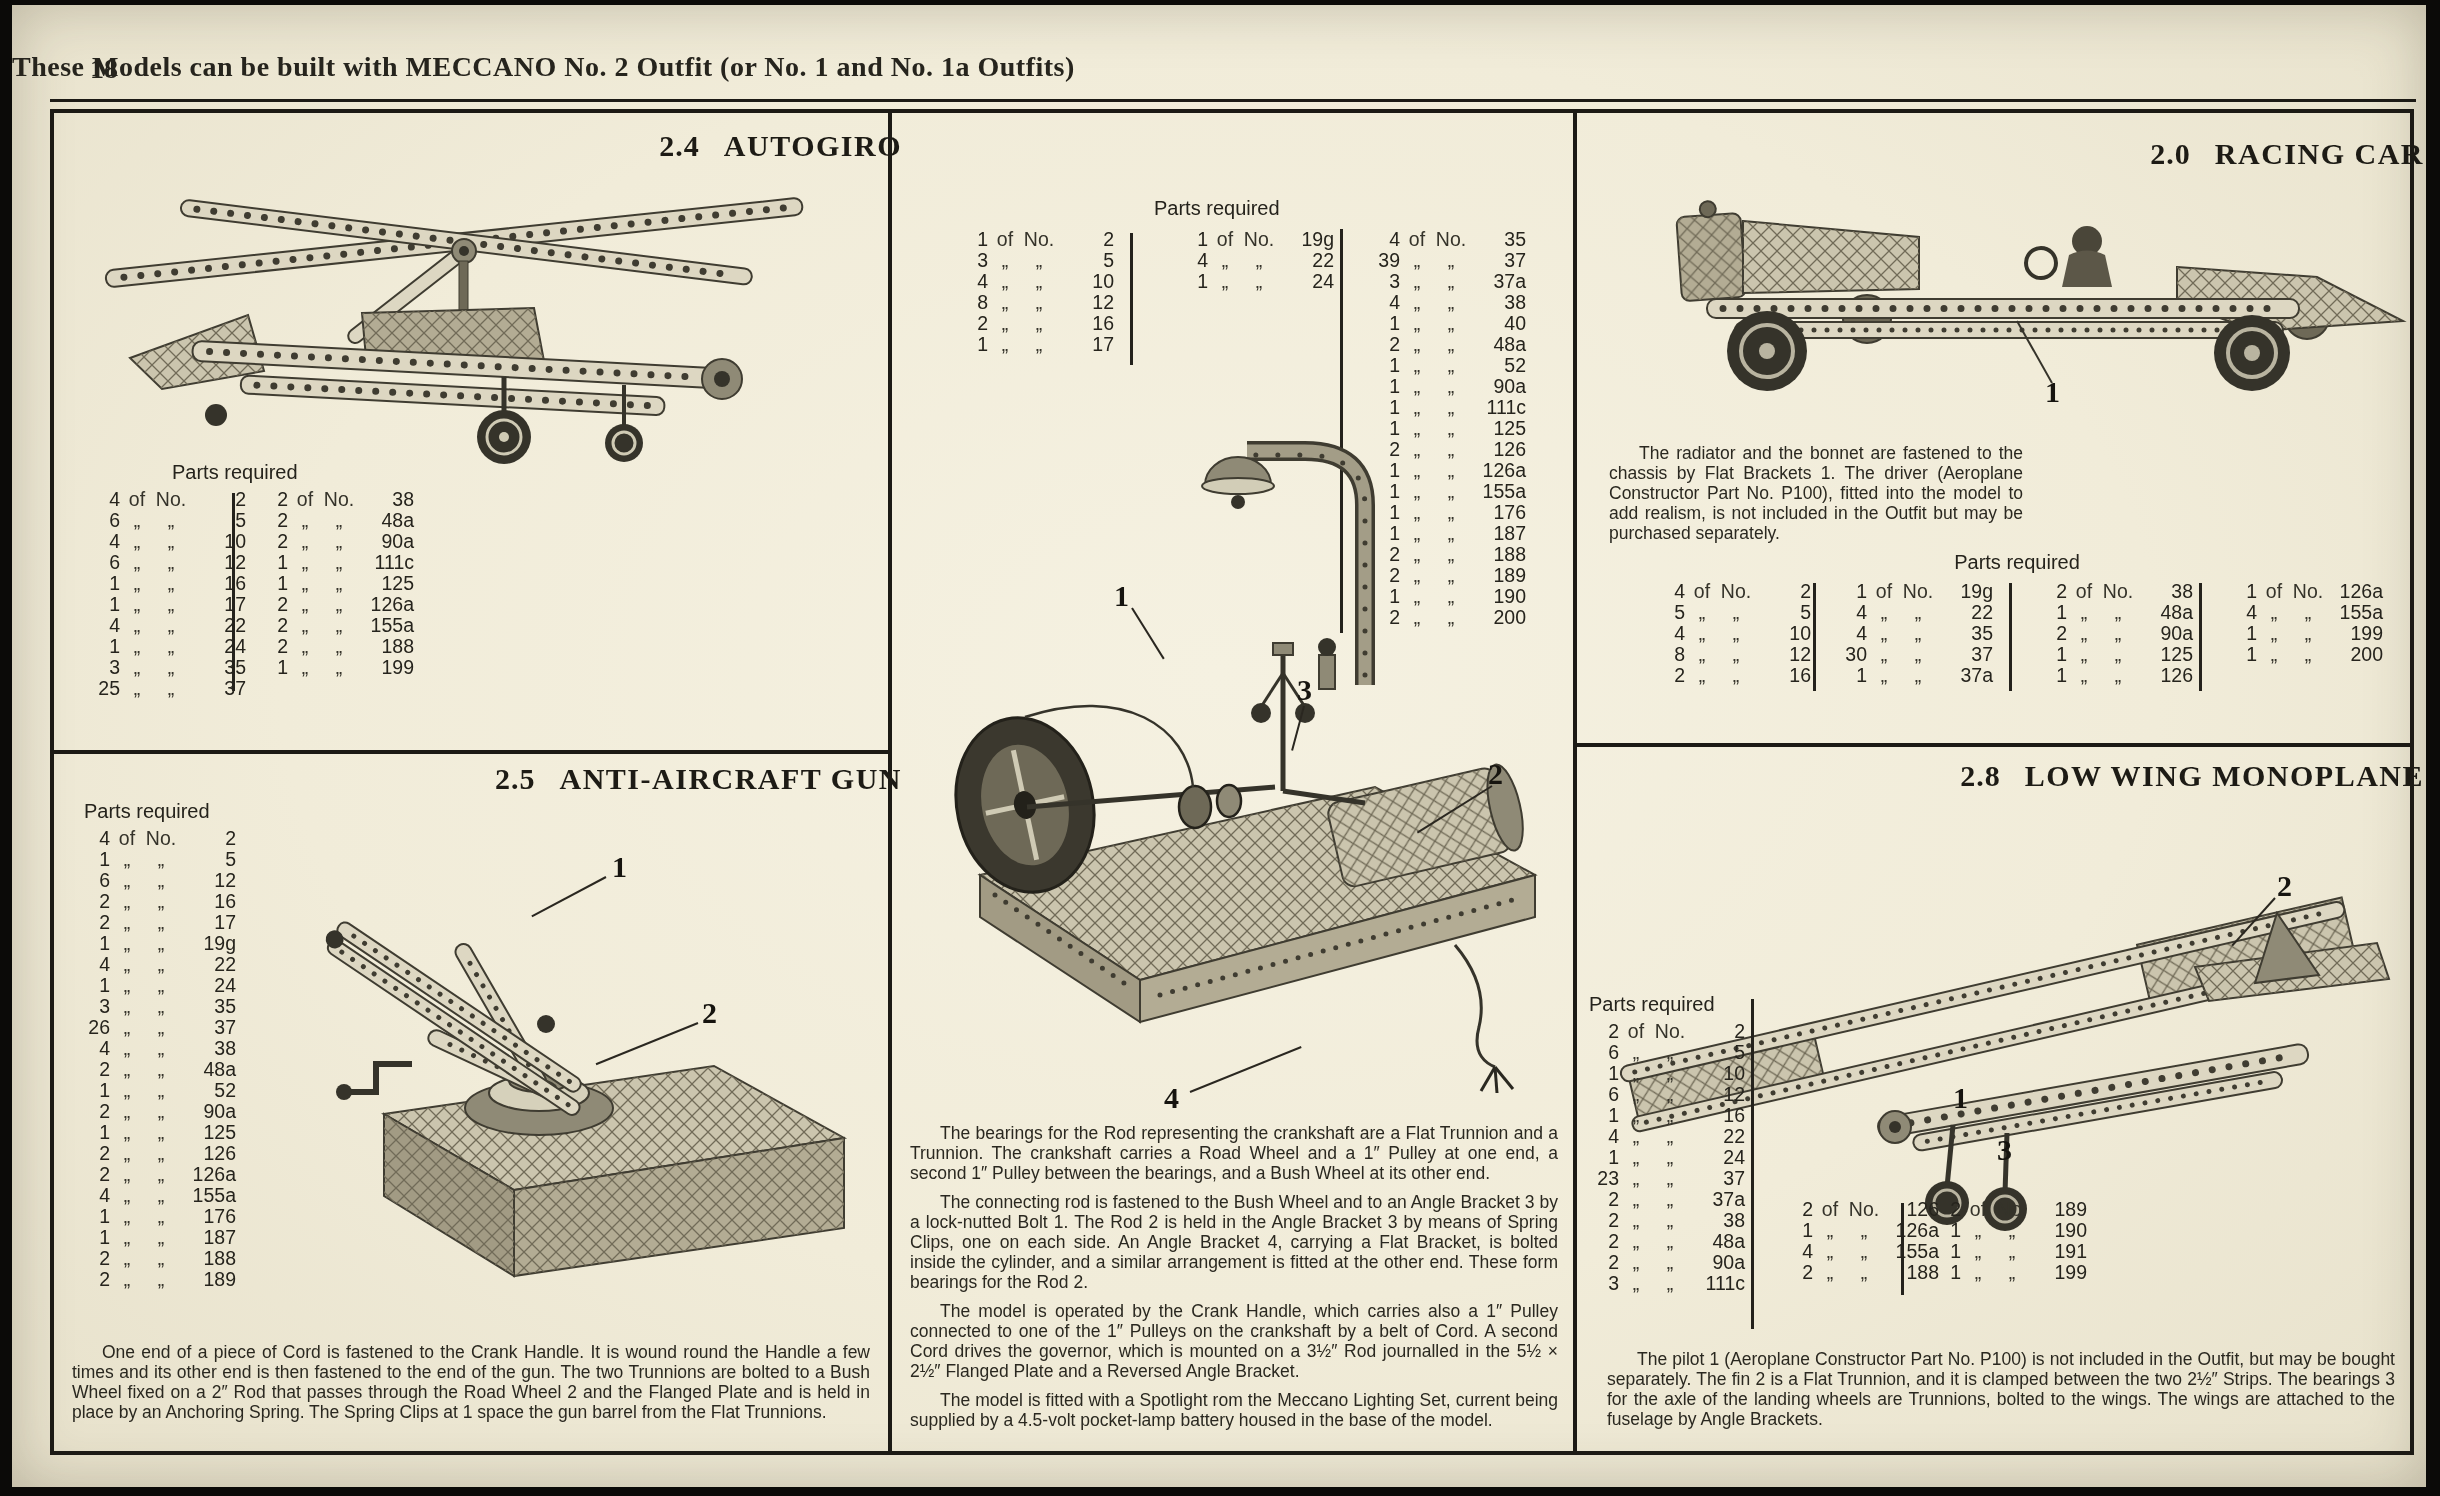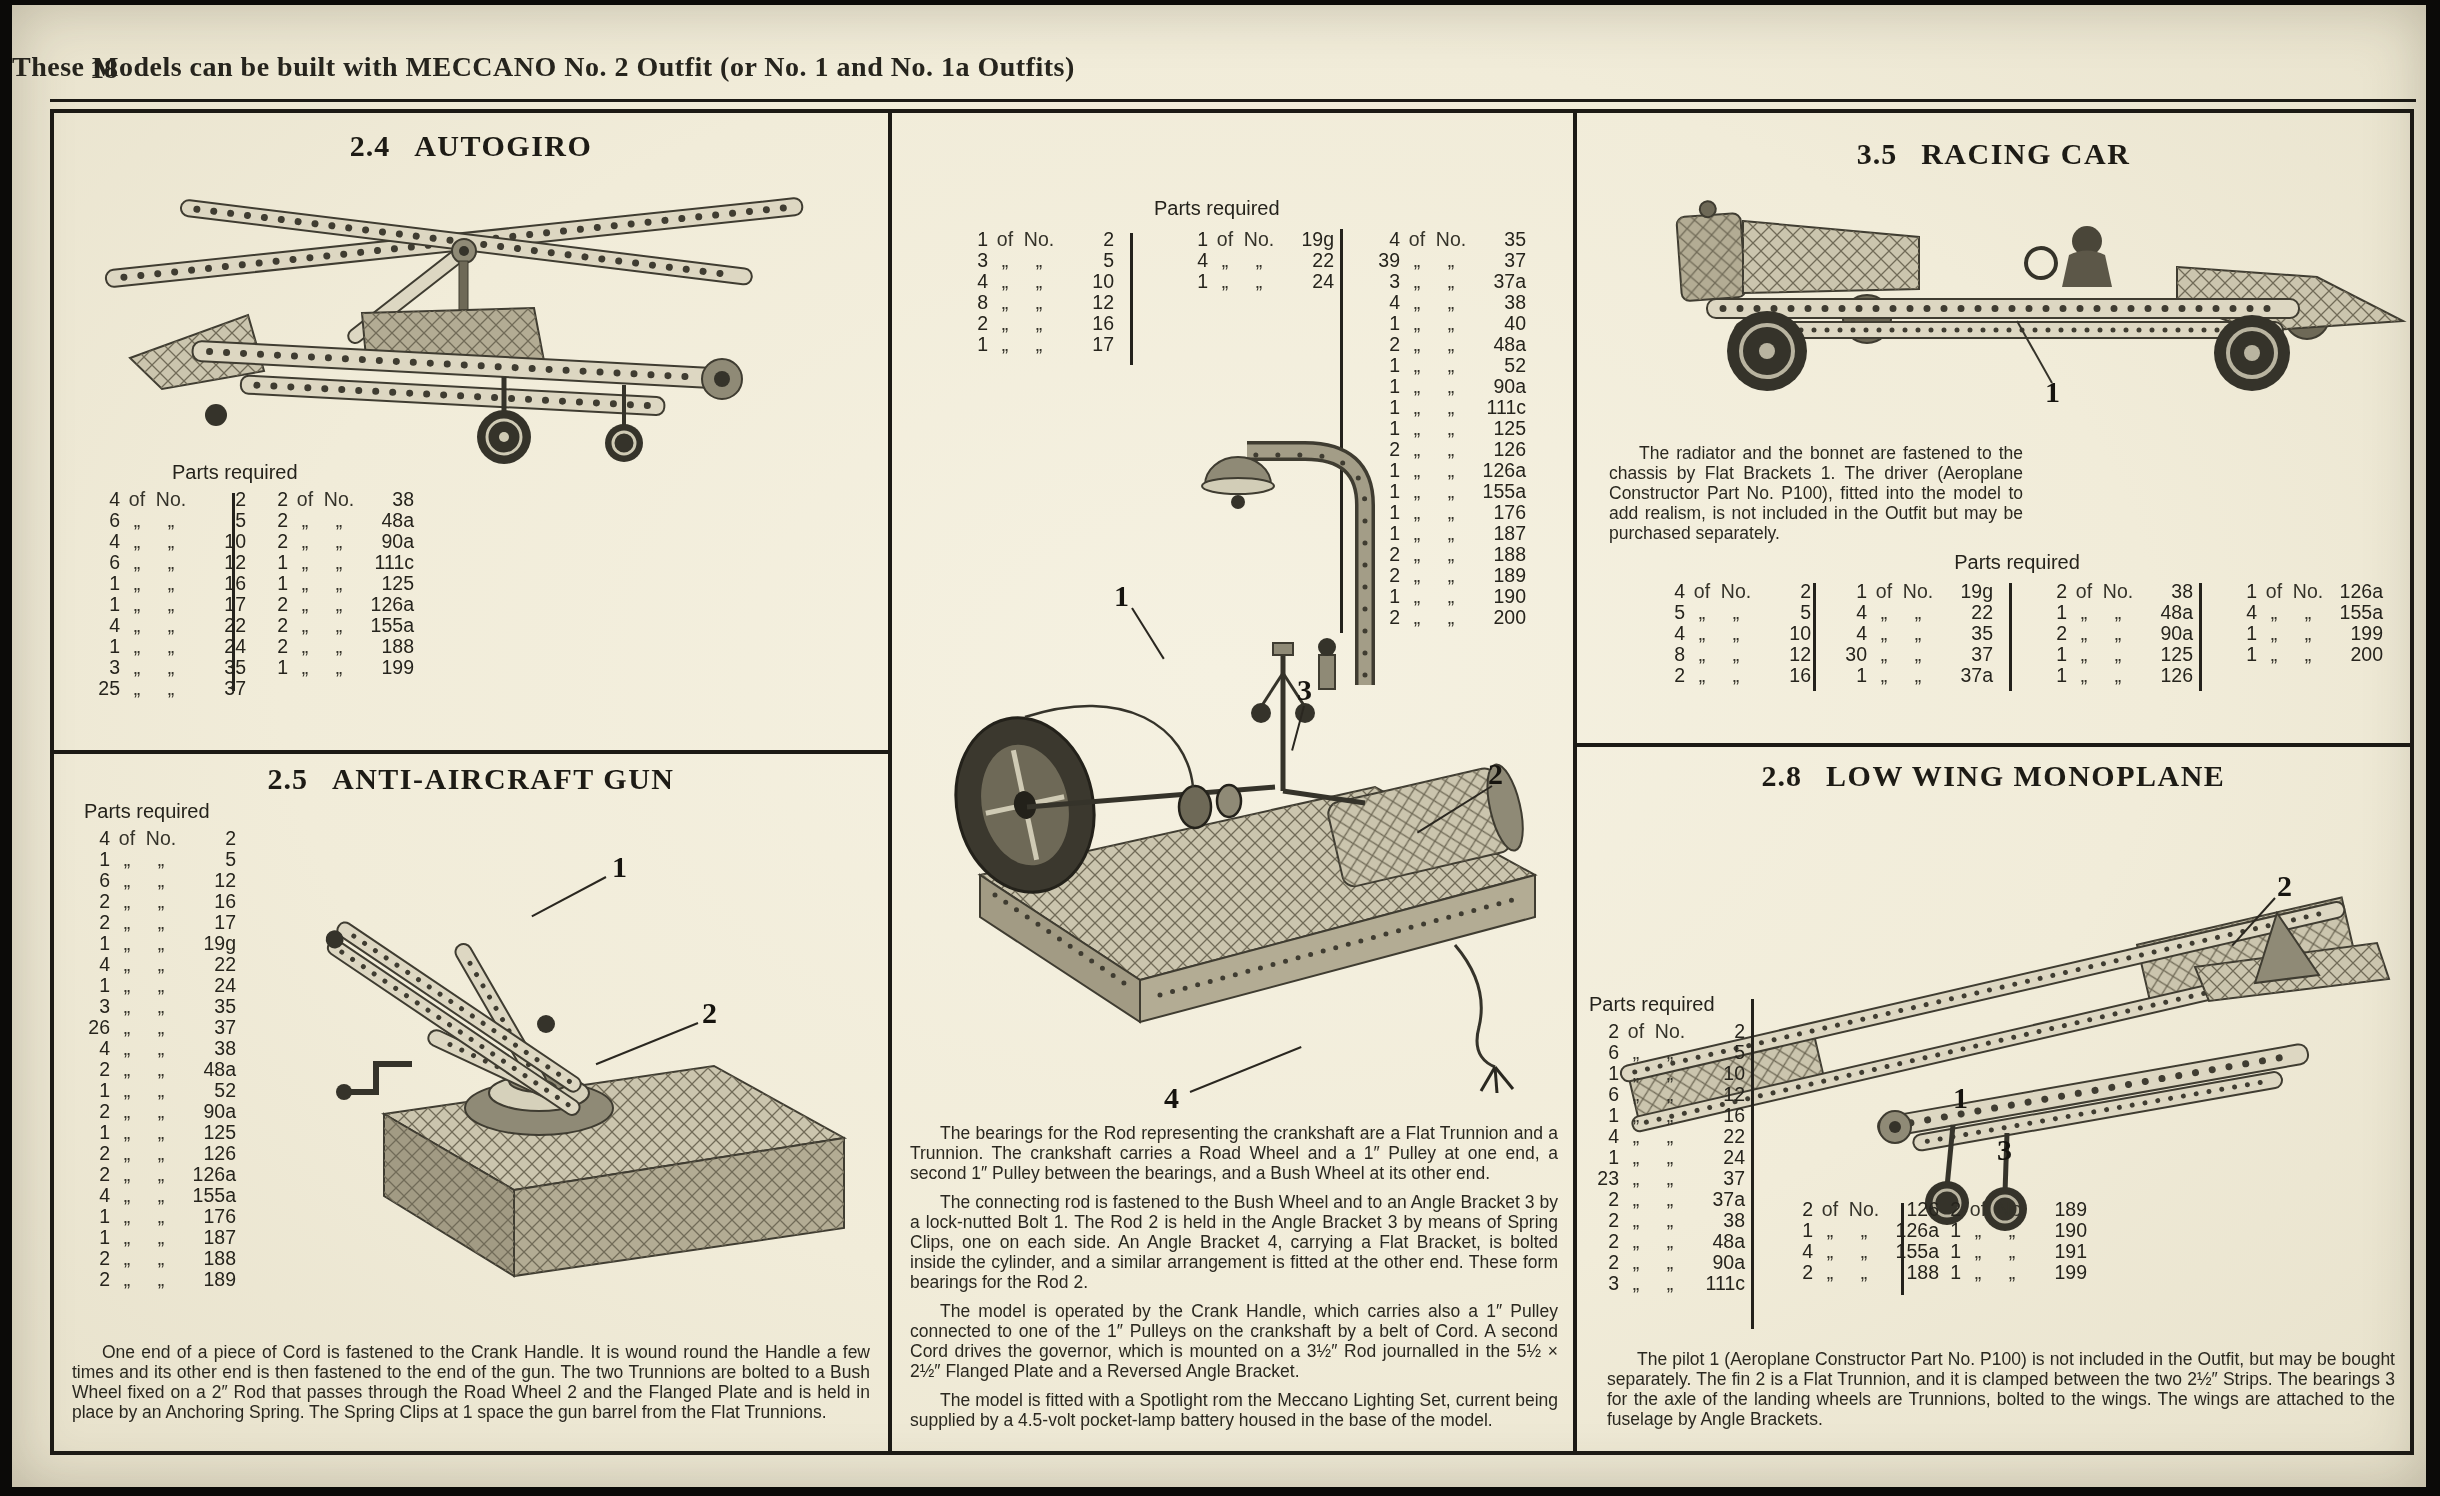--- a/index.html
+++ b/index.html
@@ -13,22 +13,22 @@
            font-weight:bold;font-size:28px;}
   .hdr{position:absolute;left:0;top:46px;width:100%;text-align:left;
        font-family:"Liberation Serif",serif;font-weight:bold;font-size:28px;letter-spacing:.5px;}
   .hdr-rule{position:absolute;left:38px;top:94px;width:2366px;height:3px;background:#1c1a15;}
   
   #frame{position:absolute;left:38px;top:104px;width:2356px;height:1338px;
          border:4px solid #1c1a15;}
   .vdiv{position:absolute;width:4px;background:#1c1a15;top:0;height:100%;}
   .hdiv{position:absolute;height:4px;background:#1c1a15;}
   .panel{position:absolute;}
-  .sec-title{position:absolute;width:100%;text-align:center;font-family:"Liberation Serif",serif;
-             font-weight:bold;font-size:30px;letter-spacing:1.5px;color:#1d1b15;}
+  .sec-title{position:absolute;width:100%;text-align:right;font-family:"Liberation Serif",serif;
+             font-weight:bold;font-size:30px;letter-spacing:1.5px;color:#1d1b15;padding-left:14px;}
   .sec-title .num{margin-right:24px;letter-spacing:1px;}
   .plabel{position:absolute;font-size:20px;color:#25231c;}
   .parts{position:absolute;}
   .pr{display:grid;grid-template-columns:40px 30px 38px 56px;height:21px;line-height:21px;
       font-size:19.5px;white-space:nowrap;}
   .pr .q{text-align:right;padding-right:2px;}
   .pr .m,.pr .m2{text-align:center;color:#35332a;}
   .pr .n{text-align:right;}
   .vbar{position:absolute;width:3px;background:#24221c;}
   .body{position:absolute;font-size:17.5px;line-height:20px;text-align:justify;color:#2a2820;}
@@ -661,21 +661,21 @@
         <div class="body" style="left:18px;top:1010px;width:648px">
           <p>The bearings for the Rod representing the crankshaft are a Flat Trunnion and a Trunnion.  The crankshaft carries a Road Wheel and a 1″ Pulley at one end, a second 1″ Pulley between the bearings, and a Bush Wheel at its other end.</p>
           <p>The connecting rod is fastened to the Bush Wheel and to an Angle Bracket 3 by a lock-nutted Bolt 1.  The Rod 2 is held in the Angle Bracket 3 by means of Spring Clips, one on each side.  An Angle Bracket 4, carrying a Flat Bracket, is bolted inside the cylinder, and a similar arrangement is fitted at the other end.  These form bearings for the Rod 2.</p>
           <p>The model is operated by the Crank Handle, which carries also a 1″ Pulley connected to one of the 1″ Pulleys on the crankshaft by a belt of Cord.  A second Cord drives the governor, which is mounted on a 3½″ Rod journalled in the 5½ × 2½″ Flanged Plate and a Reversed Angle Bracket.</p>
           <p>The model is fitted with a Spotlight rom the Meccano Lighting Set, current being supplied by a 4.5-volt pocket-lamp battery housed in the base of the model.</p>
         </div>
       </div>
 
       <div class="panel" style="left:1523px;top:0;width:833px;height:630px">
         <div class="sec-title" style="top:24px">
-          <span class="num">3.5</span><span>RACING CAR</span>
+          <span class="num">2.0</span><span>RACING CAR</span>
         </div>
         <svg class="illus" style="left:40px;top:58px" width="790" height="250" viewBox="0 0 790 250">
           <circle cx="250" cy="148" r="24" fill="#6e6957" stroke="#3f3c31" stroke-width="2"></circle>
           <circle cx="690" cy="146" r="22" fill="#6e6957" stroke="#3f3c31" stroke-width="2"></circle>
           <g transform="rotate(-4 95 84)">
             <rect x="62" y="44" width="64" height="84" rx="8" class="plate-dk"></rect>
             <rect x="62" y="44" width="64" height="84" rx="8" fill="url(#xh)"></rect>
             <circle cx="94" cy="38" r="8" fill="#6e6957" stroke="#3f3c31" stroke-width="2"></circle>
           </g>
           <g>

